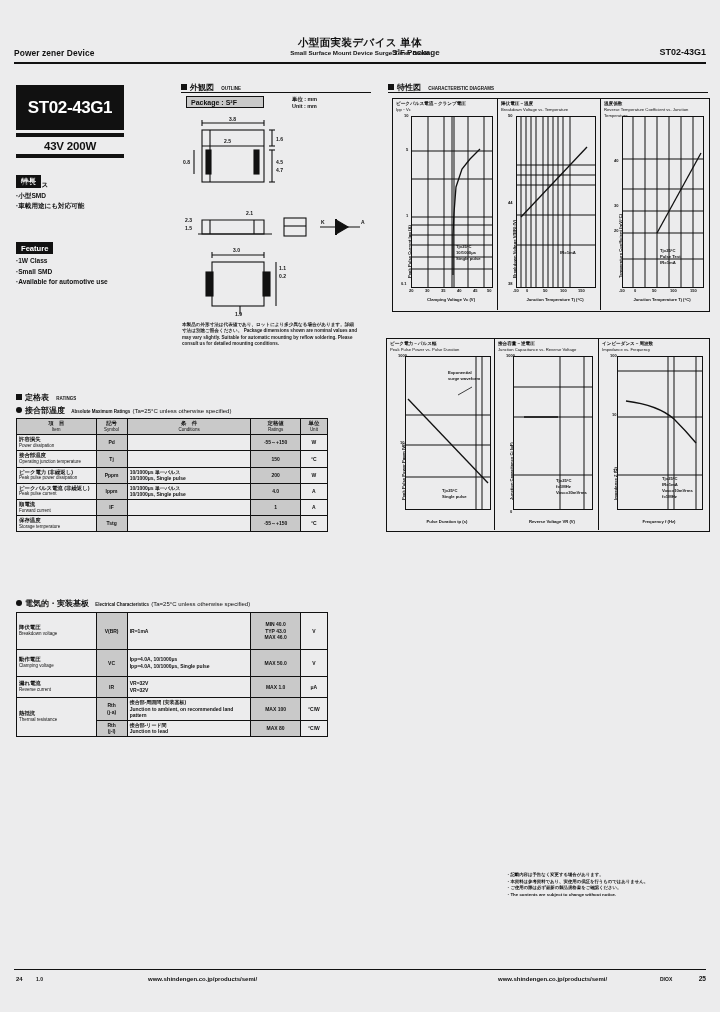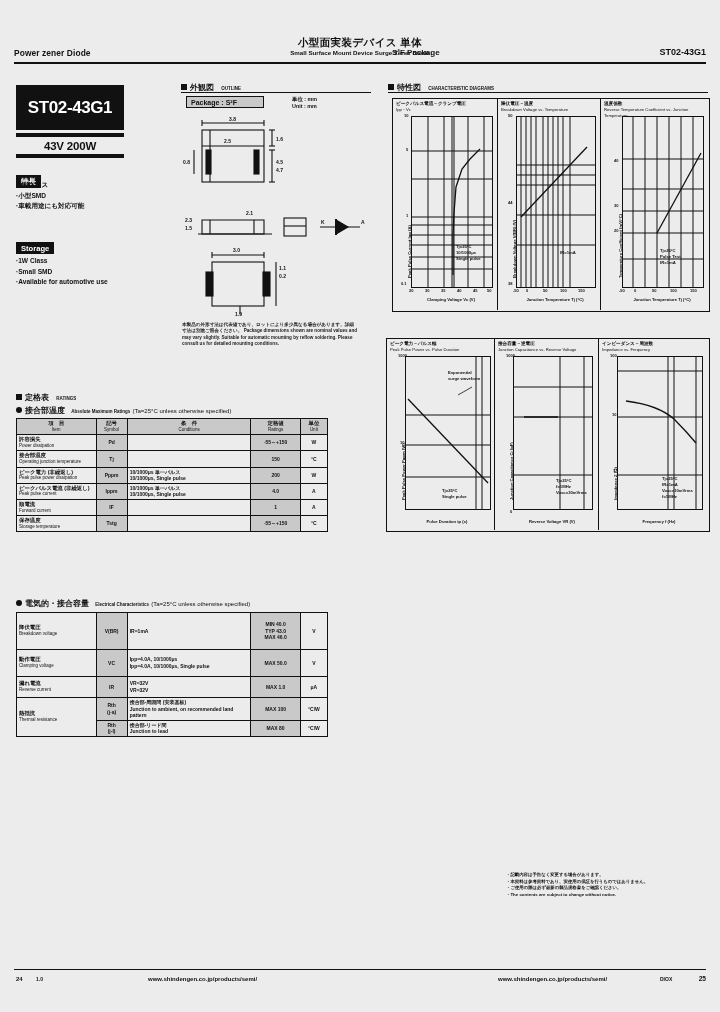--- a/index.html
+++ b/index.html
@@ -80,41 +80,41 @@
   .fright{position:absolute;right:14px;top:975px;font-size:6.6px;font-weight:bold;}
 </style>
 </head>
 <body>
 
 <div class="page">
 
   <div class="hdr-center">
     <div class="hdr-jp">小型面実装デバイス 単体</div>
   </div>
-  <div class="hdr-left">Power zener Diode</div>
+  <div class="hdr-left">Power zener Device</div>
   <div class="hdr-sub">Small Surface Mount Device   Surge Zener Diode</div>
   <div class="hdr-pkg">S²F Package</div>
   <div class="hdr-part">ST02-43G1</div>
   <div class="rule"></div>
 
   <div class="partbox">
     <span>ST02-43G1</span>
   </div>
   <div class="bar" style="top:133px;"></div>
   <div class="volt">43V 200W</div>
   <div class="bar" style="top:154px;"></div>
 
   <div class="taglbl" style="left:16px;top:175px;">特長</div>
   <div class="blist" style="left:16px;top:180px;width:110px;">
     <div>1Wクラス</div>
     <div>小型SMD</div>
     <div>車載用途にも対応可能</div>
   </div>
 
-  <div class="taglbl" style="left:16px;top:242px;">Storage</div>
+  <div class="taglbl" style="left:16px;top:242px;">Feature</div>
   <div class="blist" style="left:16px;top:256px;width:115px;">
     <div>1W Class</div>
     <div>Small SMD</div>
     <div>Available for automotive use</div>
   </div>
 
   <div class="sec" style="left:181px;top:82px;">
     <span class="sq"></span><span>外観図</span>
     <span style="display:inline-block;width:5px;"></span><span class="en">OUTLINE</span>
   </div>
@@ -283,21 +283,21 @@
       </td>
       <td class="c-sym">Tstg</td>
       <td class="c-cond"></td>
       <td class="c-rat">-55～+150</td>
       <td class="c-unit">°C</td>
     </tr>
   </tbody>
     </table>
 
   <div class="sec" style="left:16px;top:598px;">
-    <span class="ci"></span><span>電気的・接合容量</span>
+    <span class="ci"></span><span>電気的・実装基板</span>
     <span style="display:inline-block;width:4px;"></span><span class="en">Electrical Characteristics</span>
     <span class="cond">(Ta=25°C unless otherwise specified)</span>
   </div>
 
   <table class="dt" style="left:16px;top:612px;width:312px;">
     <tbody>
         <tr>
       <td class="c-item" style="height:34px;">
         <div class="jp">降伏電圧</div>
         <div class="en">Breakdown voltage</div>

